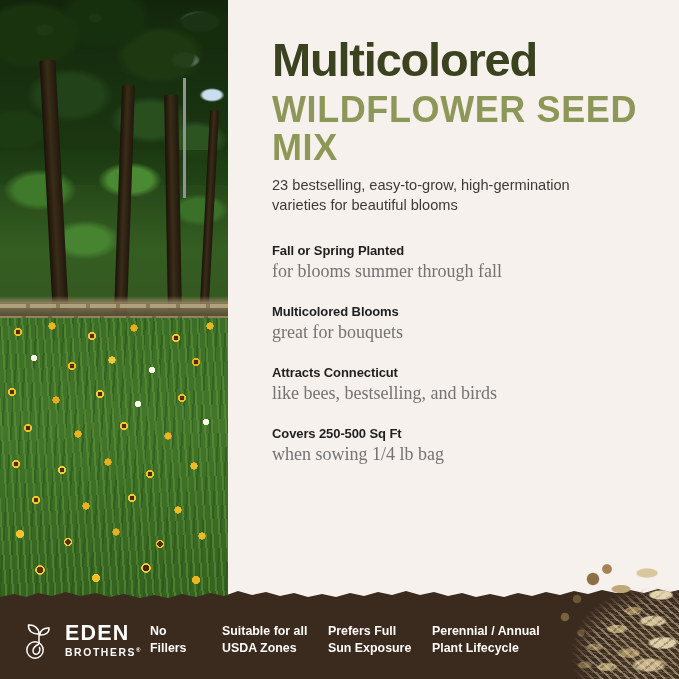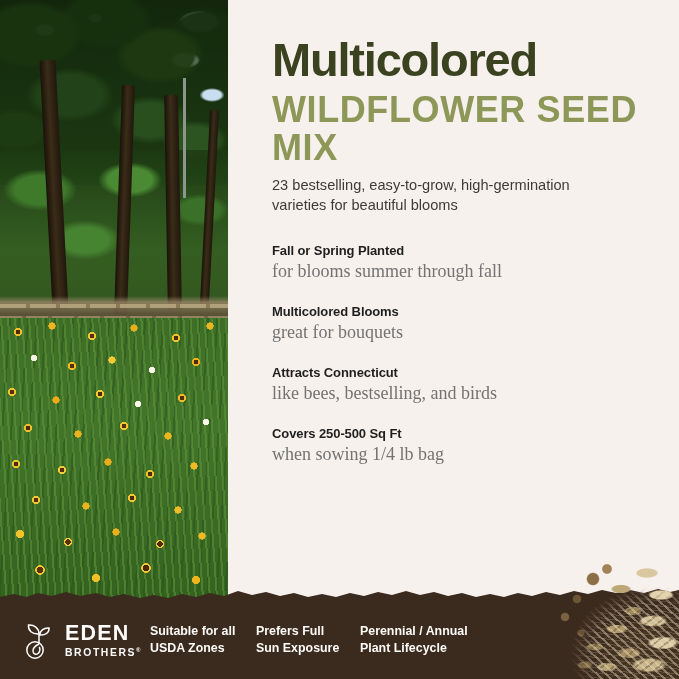--- a/index.html
+++ b/index.html
@@ -344,20 +344,22 @@
           <path d="M17 23 C13 25, 10.5 27.5, 11 30.5 C11.4 33, 14 34, 16 32.5 C18 31, 18.5 28, 17.2 26"></path>
         </g>
       </svg>
       <span class="logo-text">
         <span class="logo-eden">EDEN</span>
         <span class="logo-bro"><span>BROTHERS</span><span class="logo-reg">®</span></span>
       </span>
     </div>
 
     <div class="claims">
+      <div class="claim c0">No
+Fillers</div>
       <div class="claim c1">Suitable for all
 USDA Zones</div>
       <div class="claim c2">Prefers Full
 Sun Exposure</div>
       <div class="claim c3">Perennial / Annual
 Plant Lifecycle</div>
     </div>
 
   </div>
 </div>

